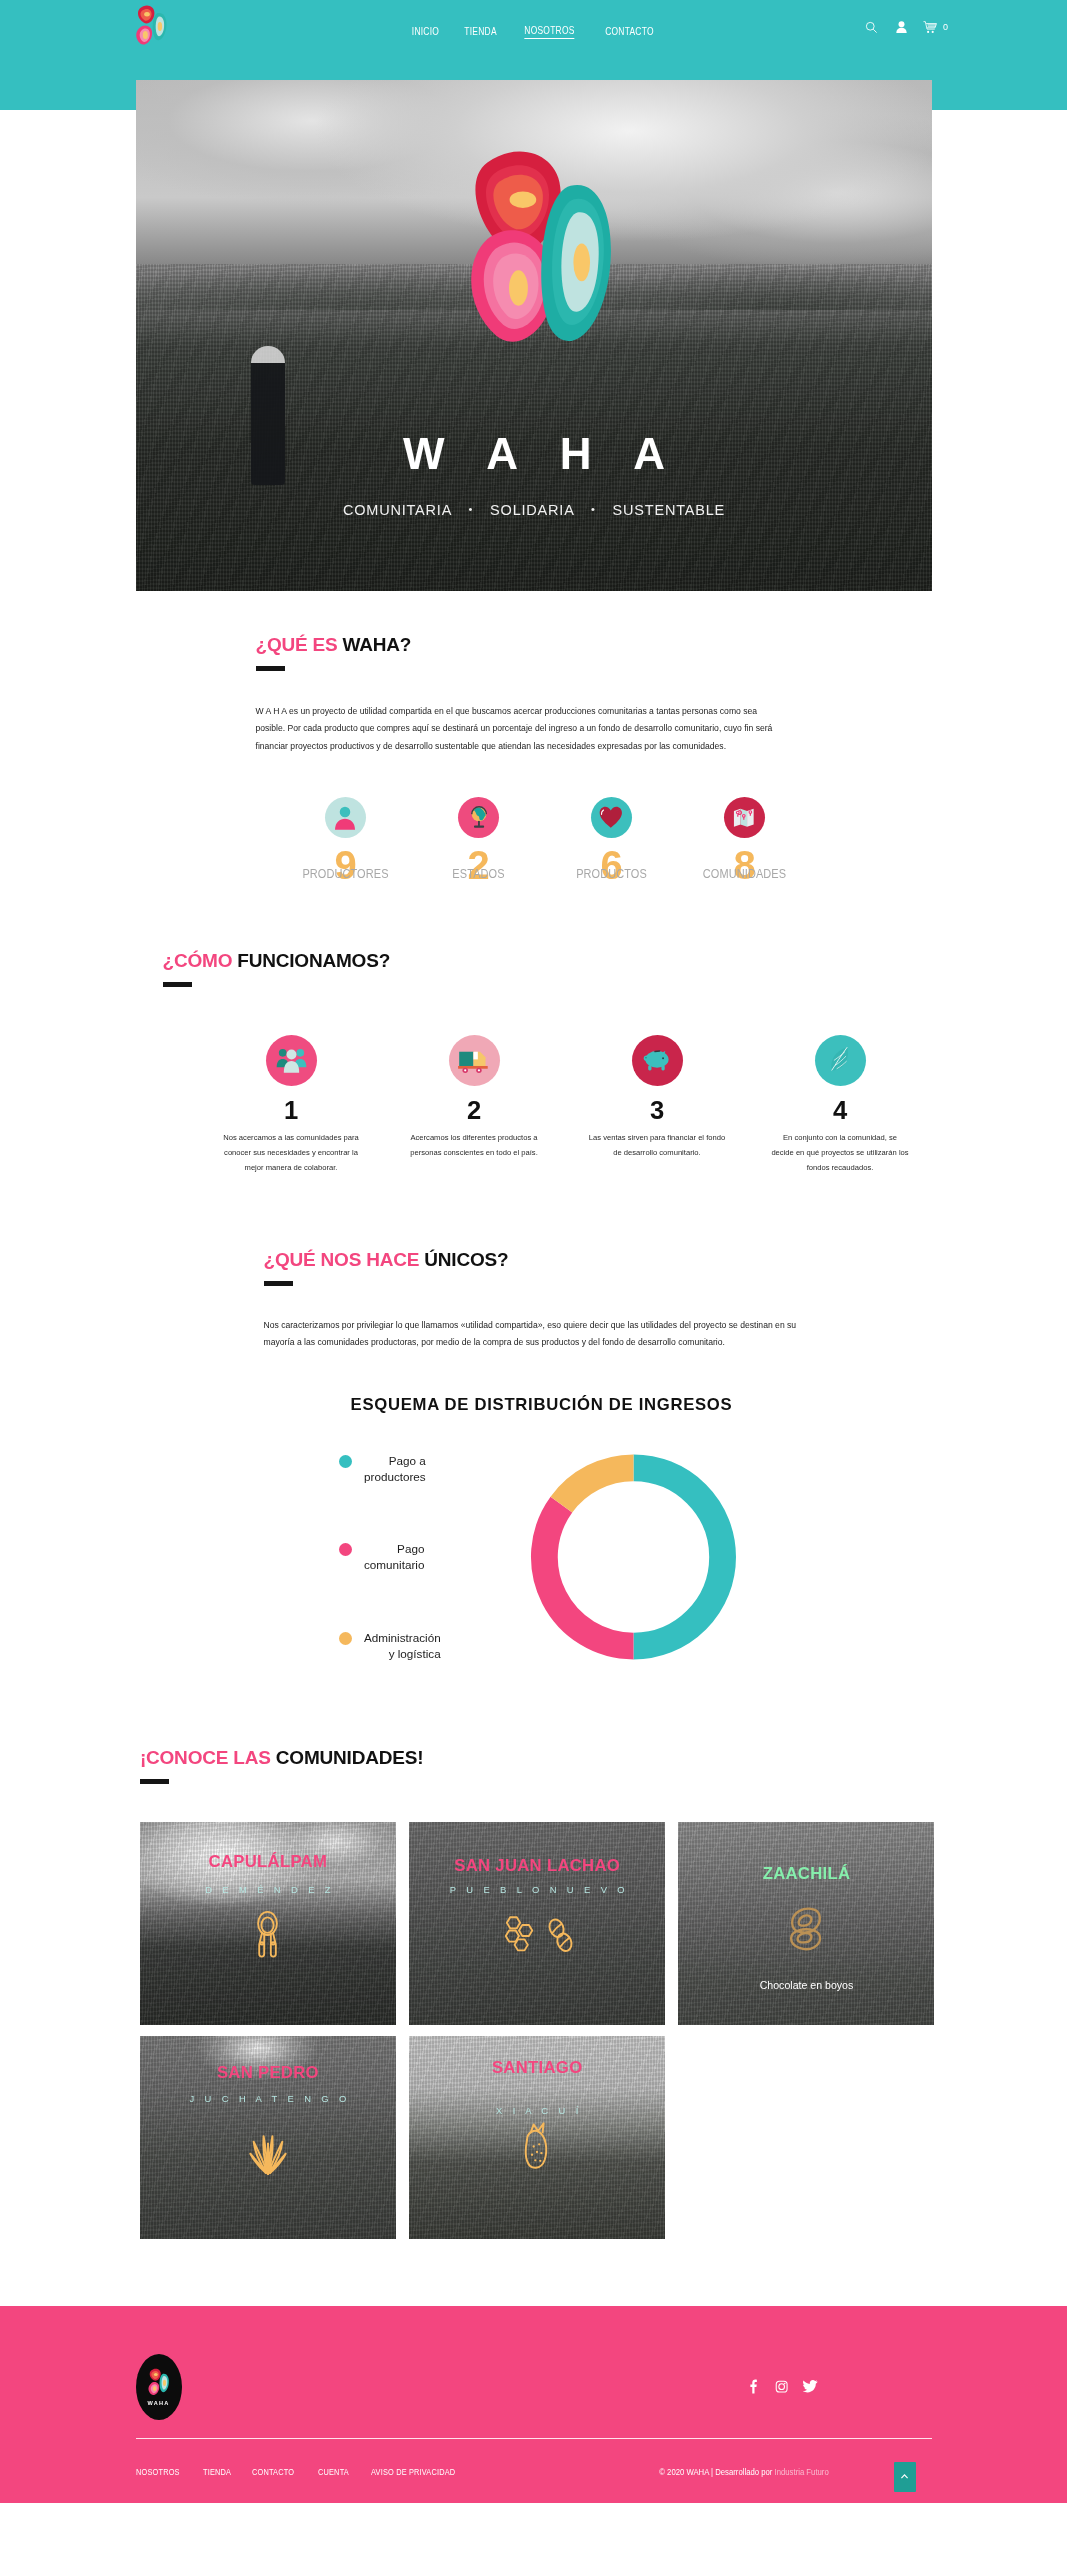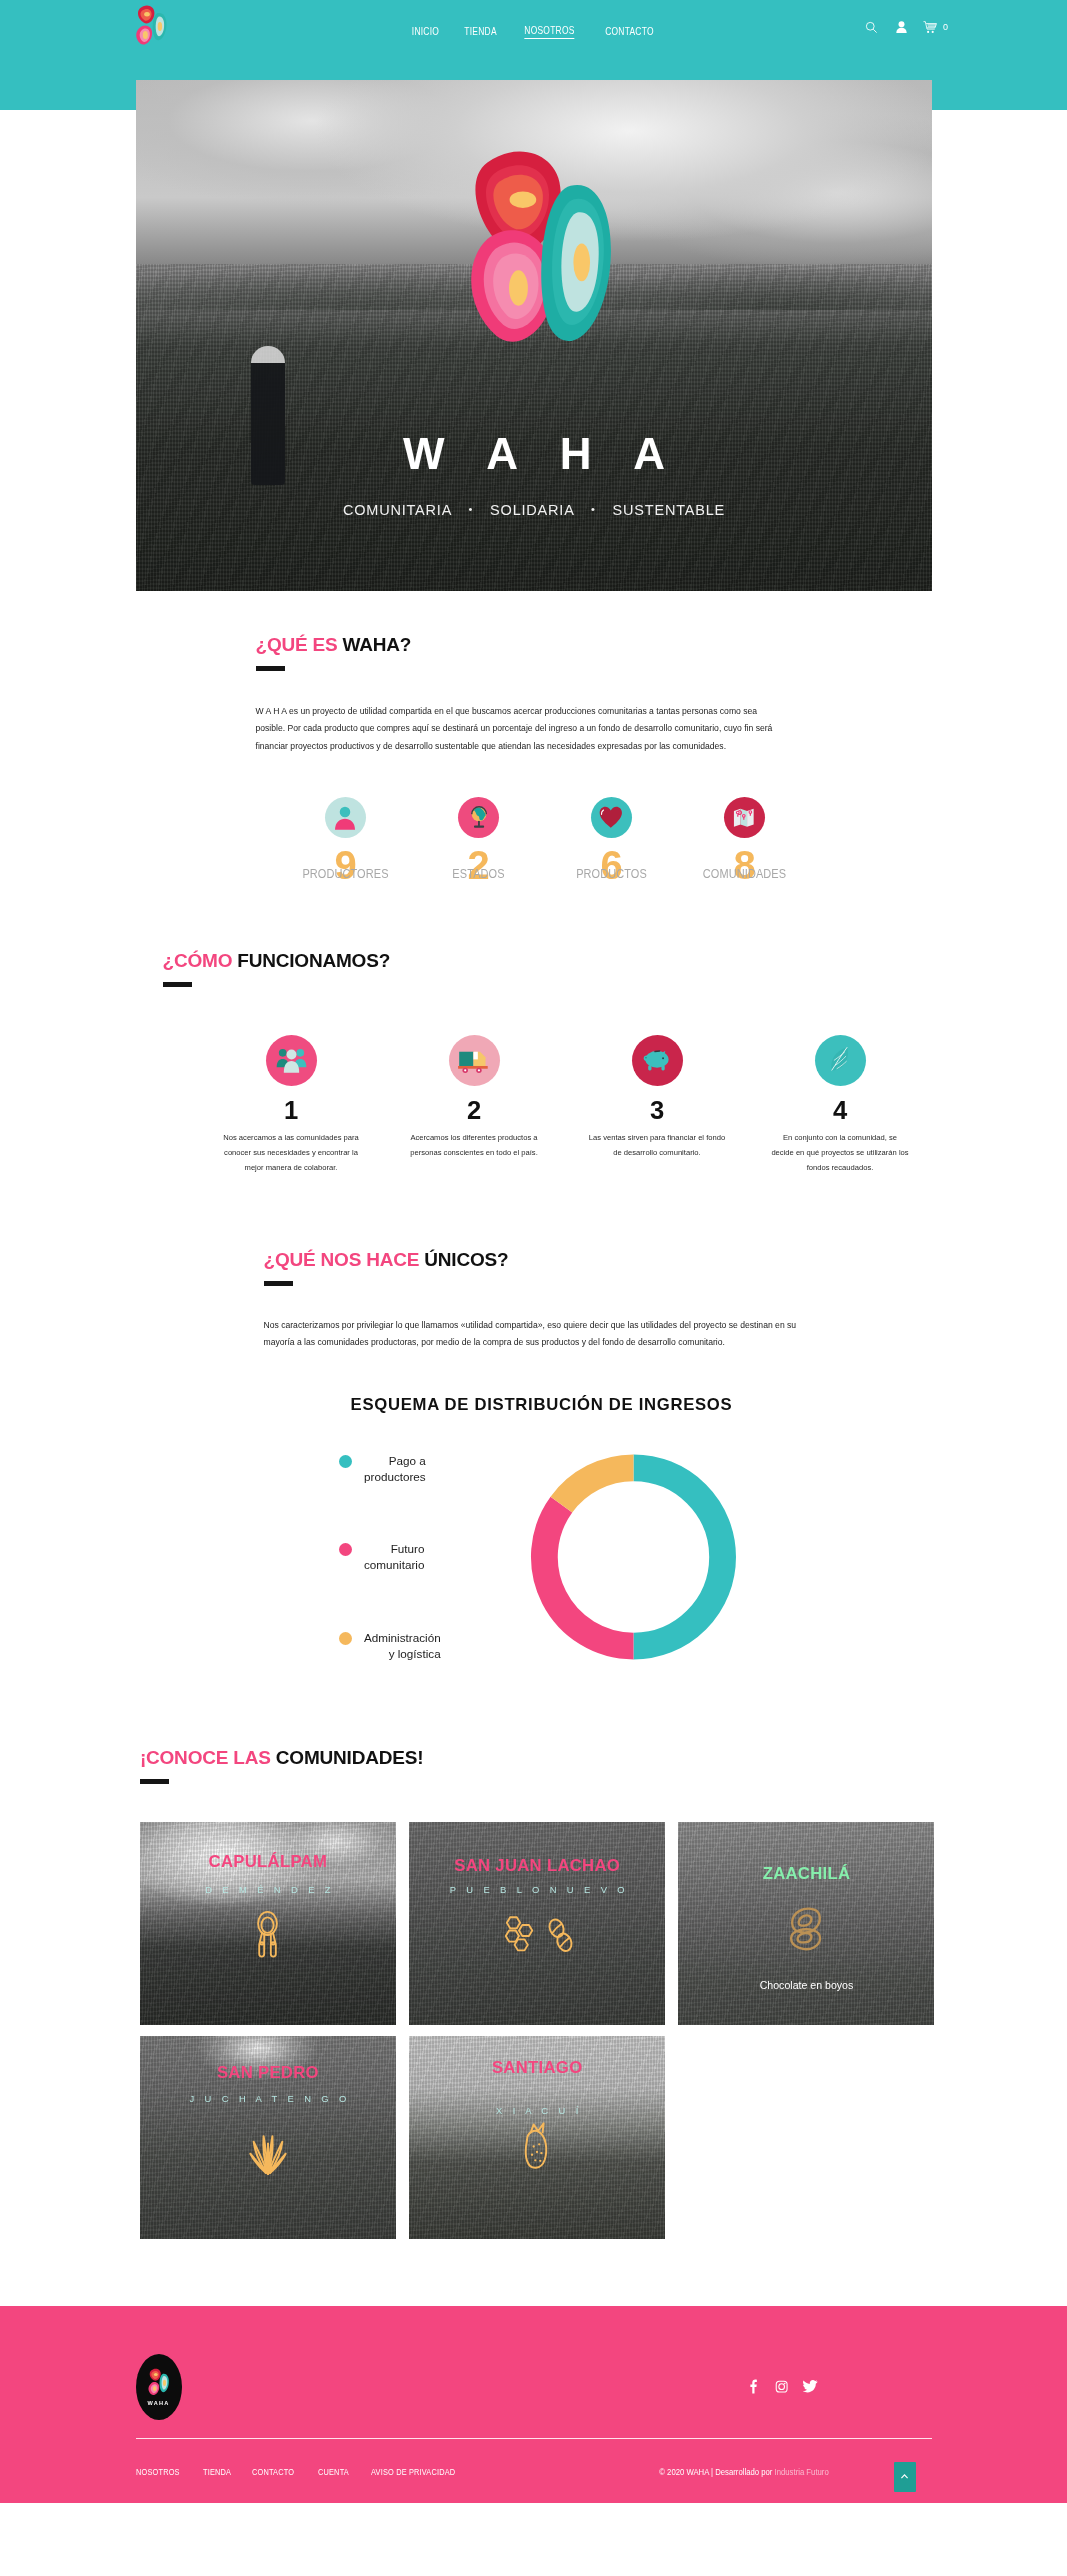--- a/index.html
+++ b/index.html
@@ -658,21 +658,21 @@
       <div class="legend-row">
         <span class="legend-dot" style="background:#35bfc0"></span>
         <span class="legend-label">
           <span>Pago a</span><br>
           <span>productores</span>
         </span>
       </div>
       <div class="legend-row">
         <span class="legend-dot" style="background:#f3467f"></span>
         <span class="legend-label">
-          <span>Futuro</span><br>
+          <span>Pago</span><br>
           <span>comunitario</span>
         </span>
       </div>
       <div class="legend-row">
         <span class="legend-dot" style="background:#f5b85c"></span>
         <span class="legend-label">
           <span>Administración</span><br>
           <span>y logística</span>
         </span>
       </div>

